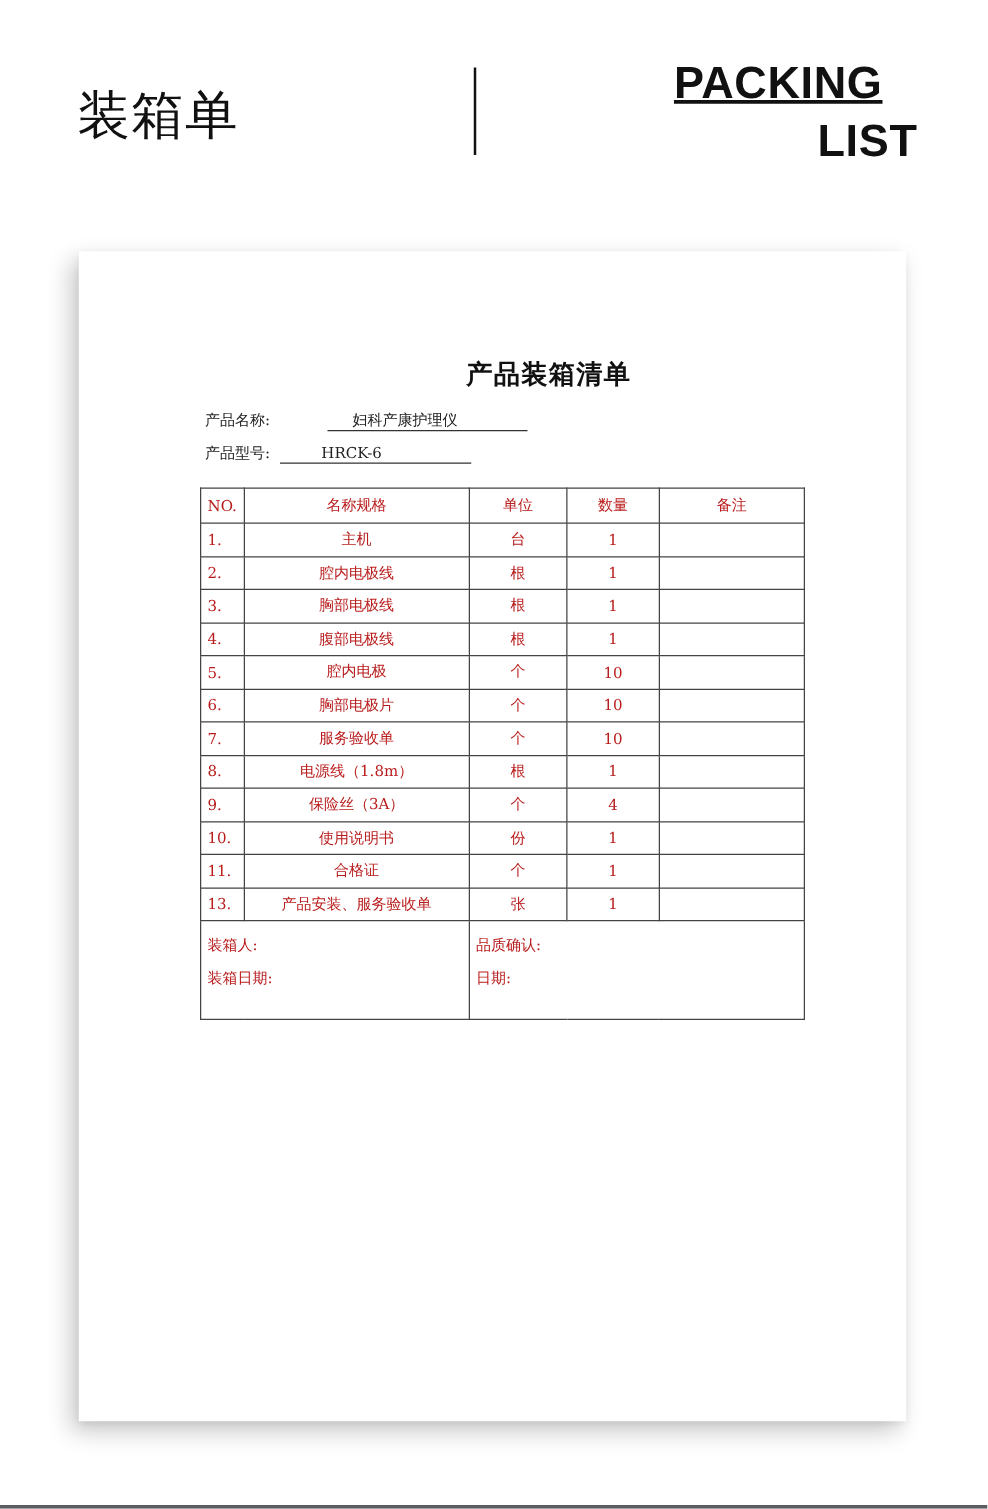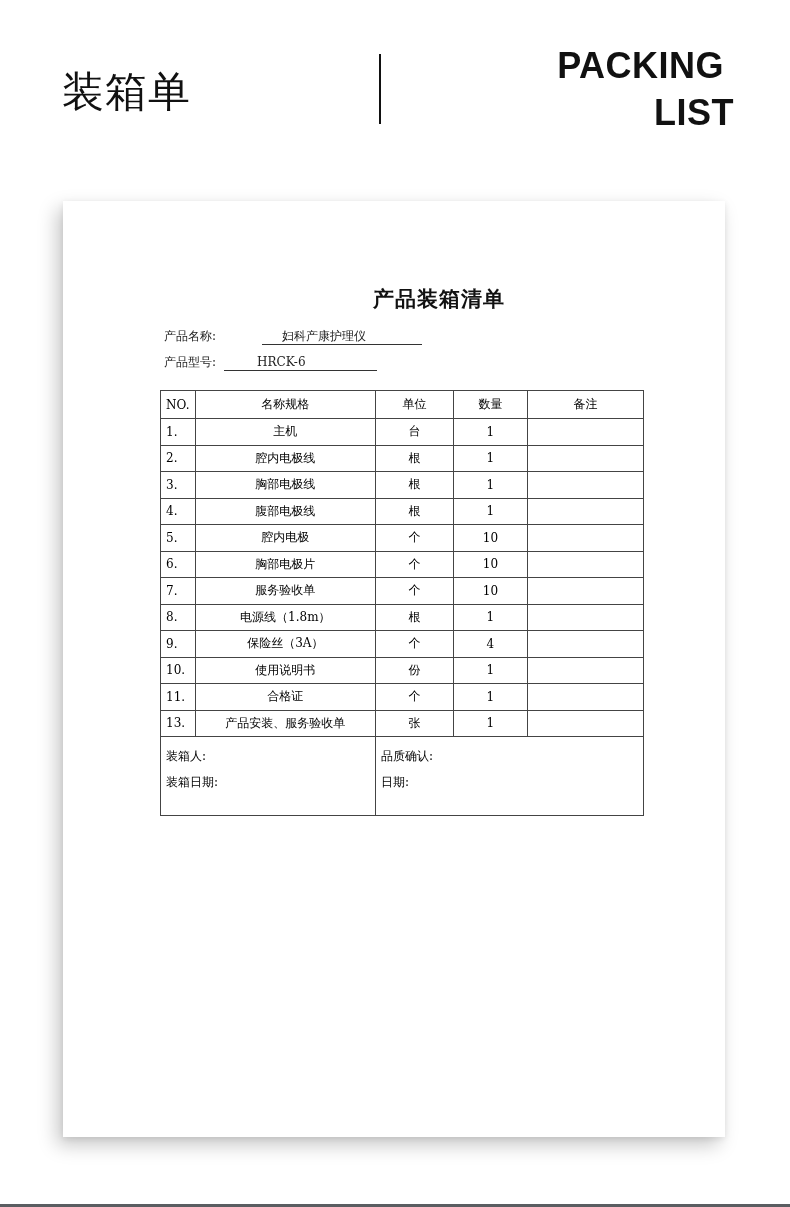--- a/index.html
+++ b/index.html
@@ -36,21 +36,21 @@
       right: 56px;
       top: 42px;
       text-align: right;
       font-family: "Liberation Sans", sans-serif;
       font-weight: 700;
       font-size: 36px;
       line-height: 47px;
       color: #111;
       letter-spacing: 0.5px;
     }
-    .header-en .line1 { display: block; margin-right: 10px; }
+    .header-en .line1 { display: block; margin-right: 28px; text-decoration: underline; }
     .header-en .line2 { display: block; }
 
     .paper {
       position: absolute;
       left: 63px;
       top: 201px;
       width: 662px;
       height: 936px;
       background: #fff;
       box-shadow: -6px 8px 18px rgba(0,0,0,0.22), 0 2px 6px rgba(0,0,0,0.08);
@@ -96,21 +96,21 @@
     .field-model .value { width: 153px; padding-left: 33px; margin-top: 48px; }
 
     table.pack {
       position: absolute;
       left: 97px;
       top: 189px;
       width: 484px;
       border-collapse: collapse;
       font-family: "DejaVu Serif", serif;
       font-size: 12px;
-      color: #000000;
+      color: #b91c1c;
       table-layout: fixed;
     }
     table.pack th, table.pack td {
       border: 1px solid #444;
       height: 26.5px;
       font-weight: normal;
       text-align: center;
       vertical-align: middle;
       padding: 0;
       white-space: nowrap;

